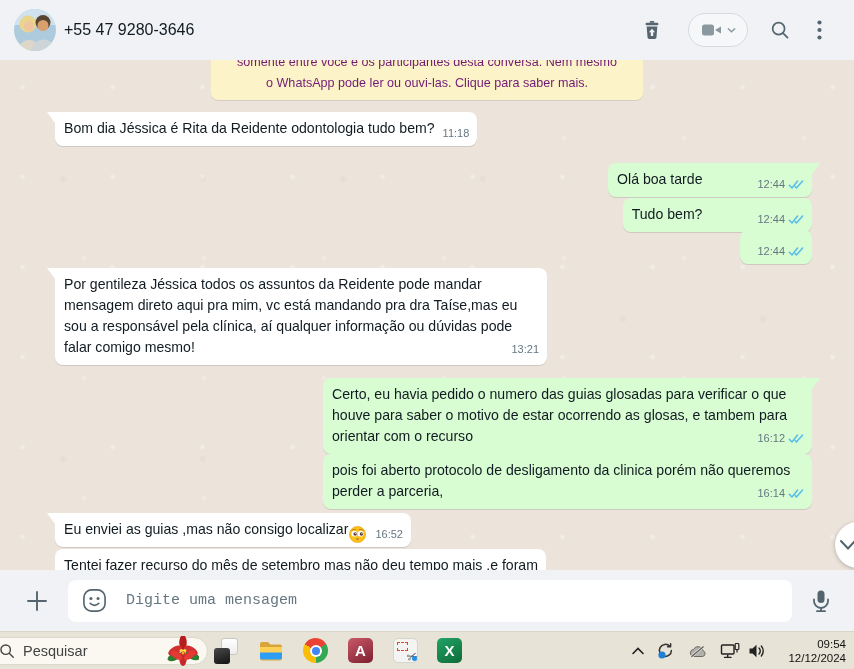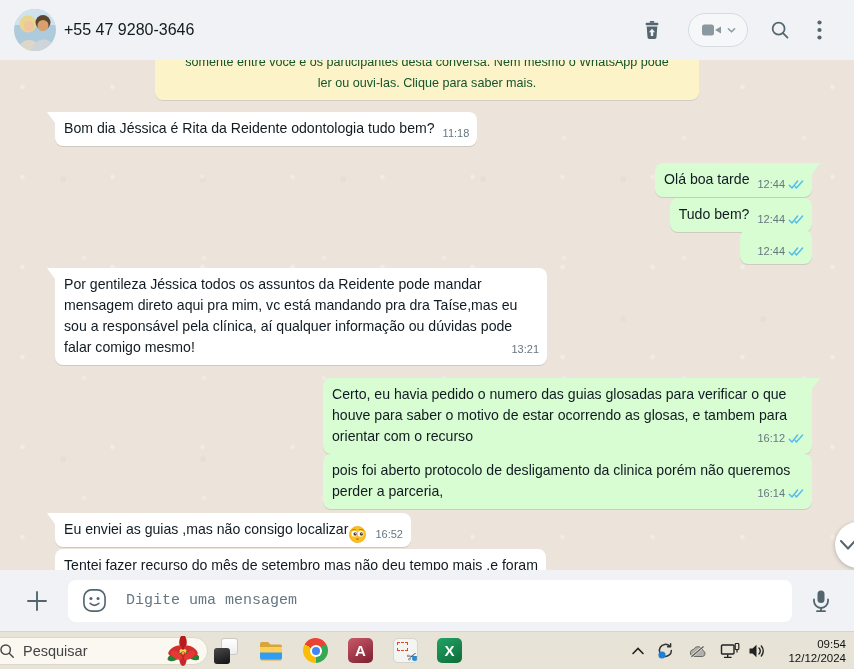--- a/index.html
+++ b/index.html
@@ -23,28 +23,28 @@
   
   .chat { position:absolute; top:60px; left:0; width:854px; height:510px; overflow:hidden;
     background-color:#ece4db;
     background-image:
       radial-gradient(circle at 25% 30%, rgba(255,255,255,.30) 1.5px, transparent 3px),
       radial-gradient(circle at 70% 65%, rgba(255,255,255,.22) 1.5px, transparent 3px),
       radial-gradient(circle at 45% 85%, rgba(120,100,80,.05) 2px, transparent 4px);
     background-size:90px 90px, 120px 120px, 140px 140px; }
 
   .notice { position:absolute; top:-14px; left:50%; transform:translateX(-50%);
-    width:544px; background:#fdf3c8; border-radius:8px; padding:6px 22px;
-    font-size:12.6px; line-height:21px; color:#14532d; text-align:center;
+    width:433px; background:#fdf3c8; border-radius:8px; padding:6px 22px;
+    font-size:12.6px; line-height:21px; color:#701a75; text-align:center;
     box-shadow:0 1px .5px rgba(11,20,26,.10); cursor:pointer; }
 
   .bubble { position:absolute; border-radius:8px; box-shadow:0 1px .5px rgba(11,20,26,.13);
     font-size:14.1px; line-height:21px; color:#111b21; padding:6px 8px 7px 9px; cursor:pointer; }
   .bubble.in  { background:#ffffff; }
-  .bubble.out { background:#d9fdd3; }
+  .bubble.out { background:#d9fdd3;gap:47px; }
   .bubble.single { display:flex; align-items:flex-end; white-space:nowrap; }
   .bubble.tailed.in  { border-top-left-radius:0; }
   .bubble.tailed.out { border-top-right-radius:0; }
   .tail { position:absolute; top:0; width:0; height:0; }
   .in  .tail { left:-8px; border-right:8px solid #ffffff; border-bottom:11px solid transparent; }
   .out .tail { right:-8px; border-left:8px solid #d9fdd3; border-bottom:11px solid transparent; }
   .meta { display:inline-flex; align-items:center; gap:3px; font-size:11px; color:#667781;
     margin-left:8px; position:relative; top:5px; }
   .meta-abs { position:absolute; right:8px; bottom:5px; display:flex; align-items:center; gap:3px;
     font-size:11px; color:#667781; }

